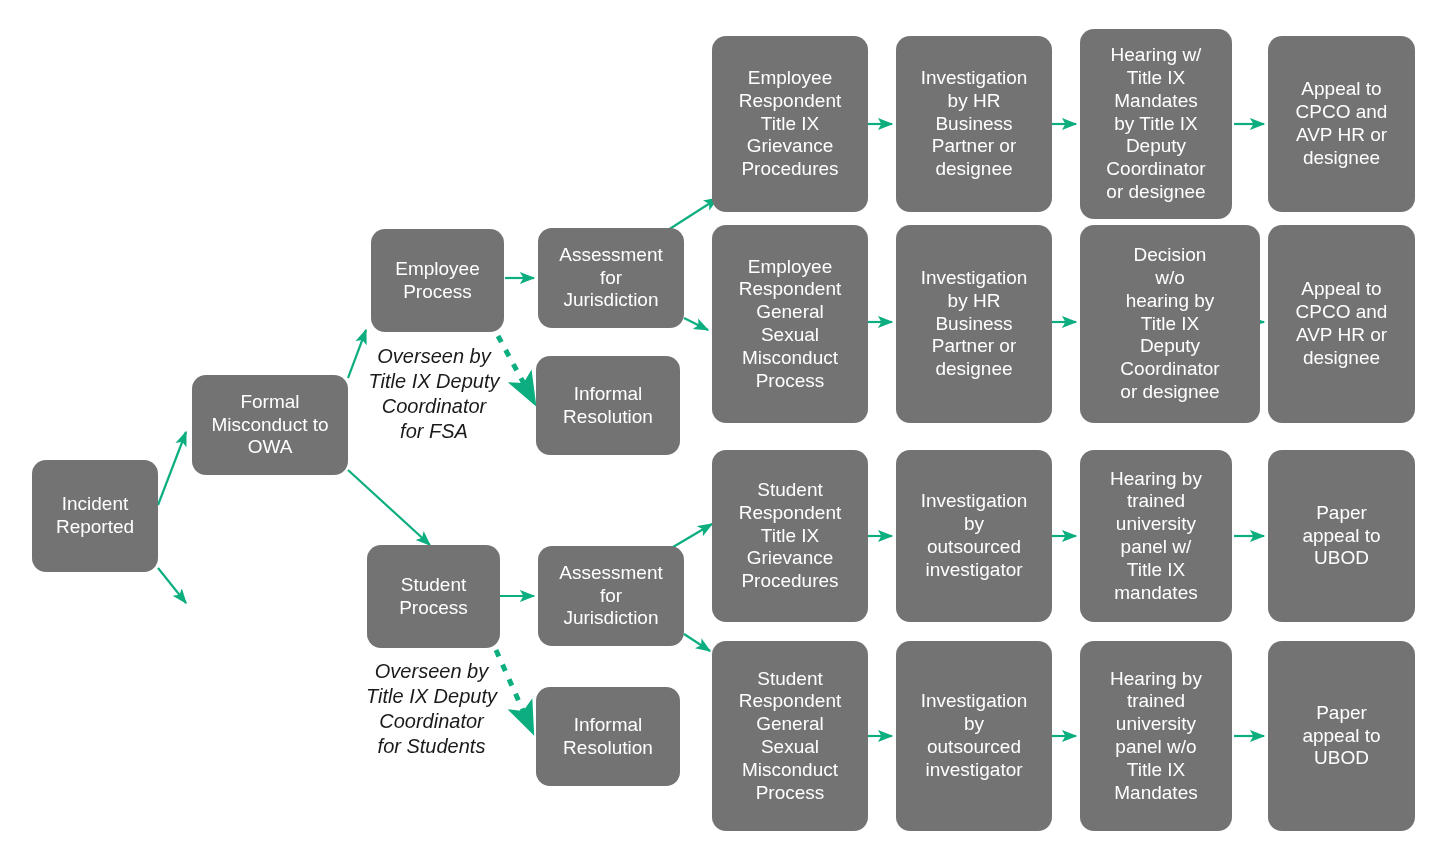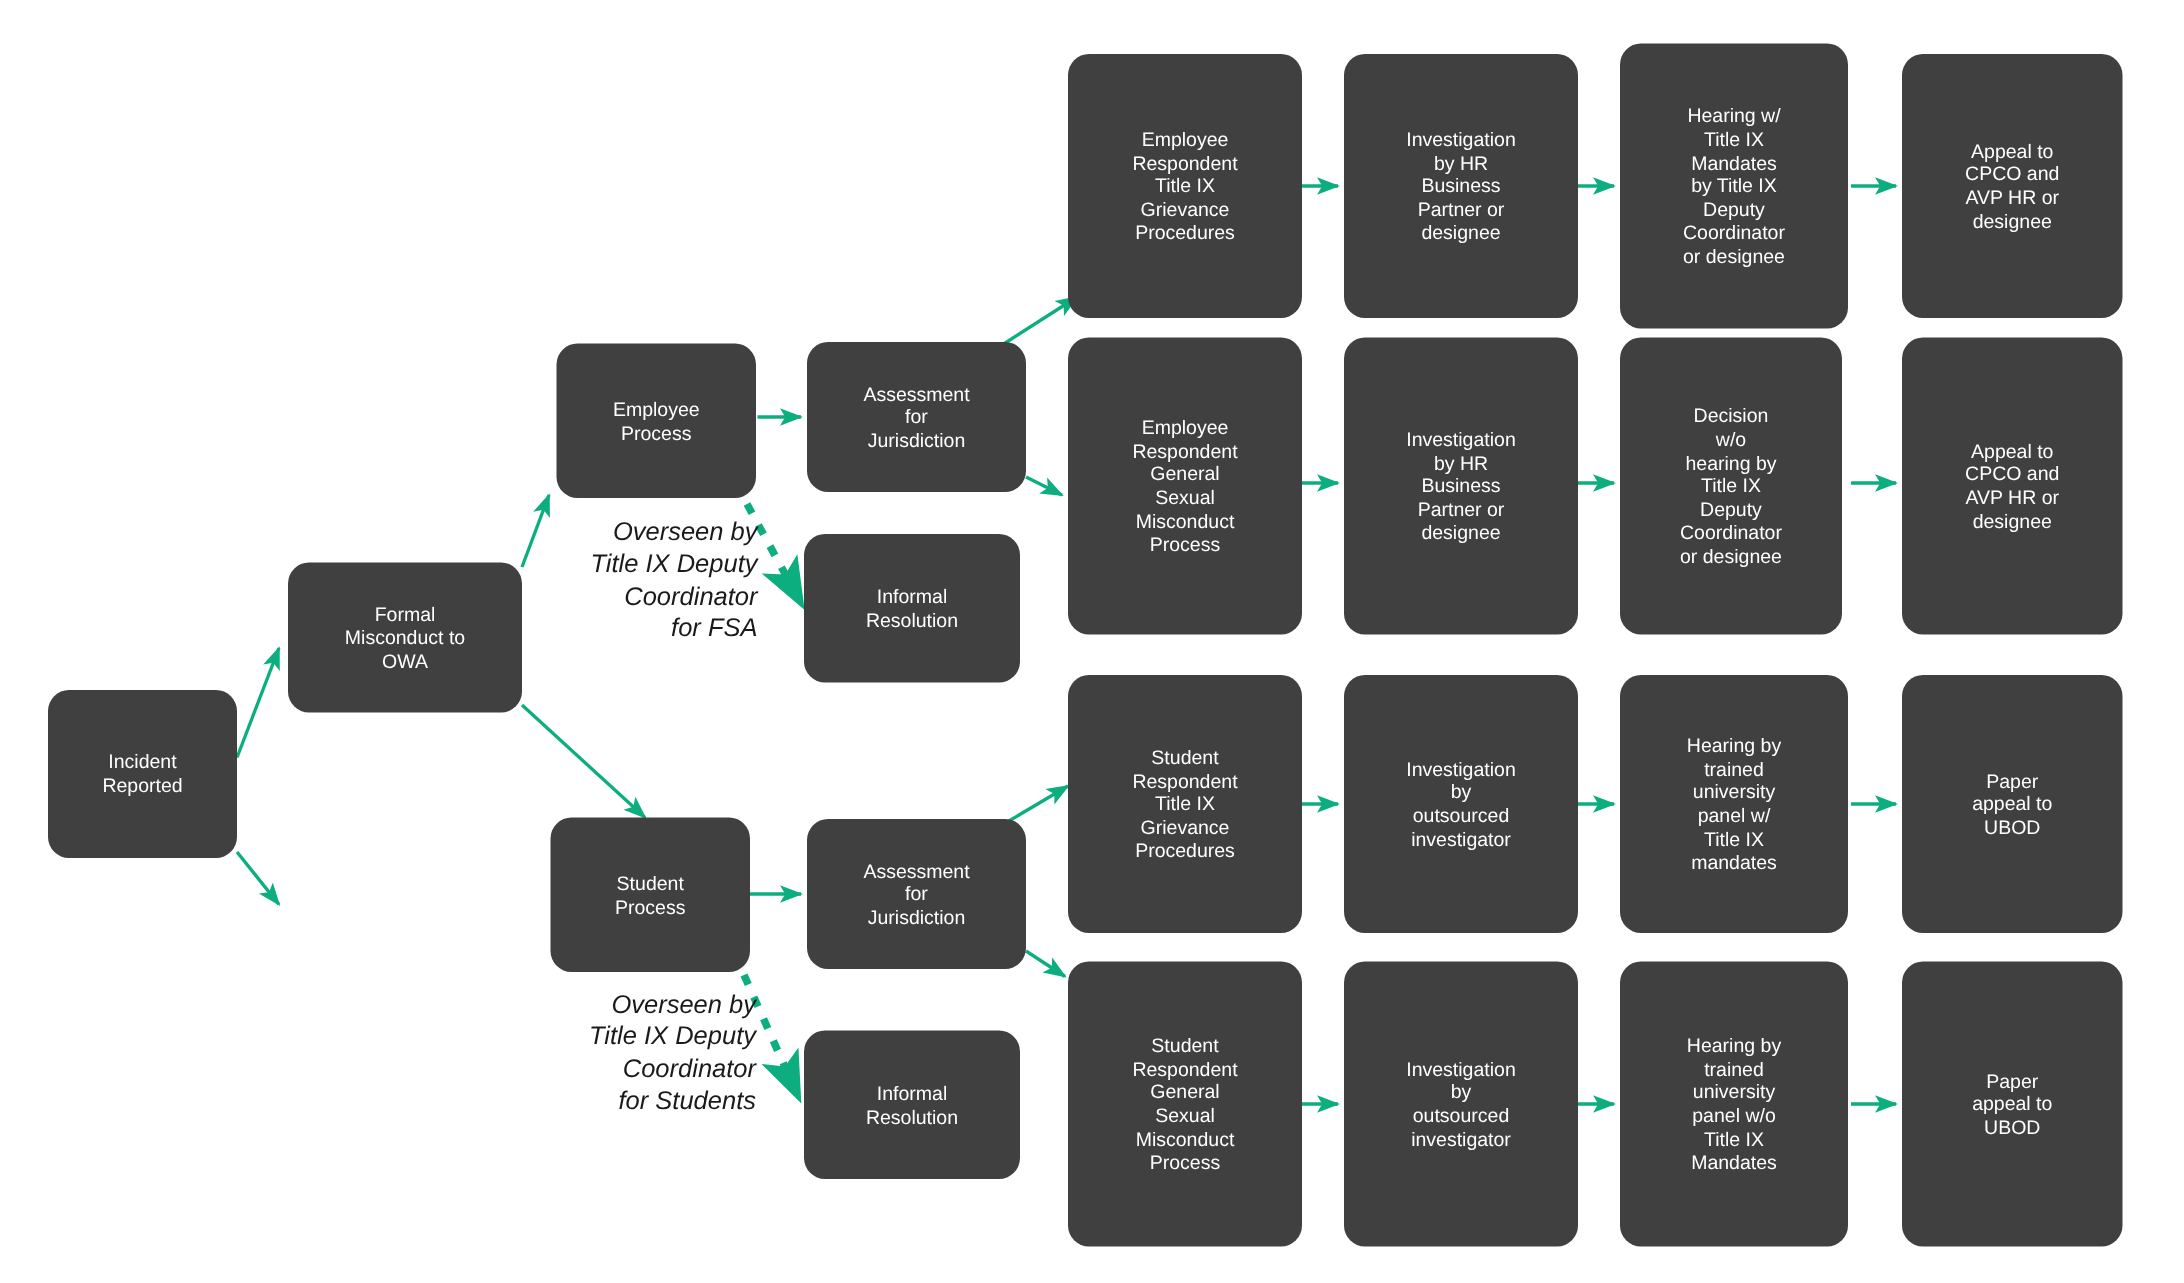--- a/index.html
+++ b/index.html
@@ -13,40 +13,40 @@
     overflow:hidden;
   }
   svg#connectors{
     position:absolute;
     left:0;top:0;
     width:1456px;height:855px;
     pointer-events:none;
   }
   .node{
     position:absolute;
-    background:#404040;
+    background:#737373;
     border-radius:14px;
     color:#ffffff;
     display:flex;
     align-items:center;
     justify-content:center;
     text-align:center;
     line-height:1.2;
-    font-size:13px;
+    font-size:19px;
     padding:4px 8px;
     box-sizing:border-box;
     white-space:pre-line;
   }
   .caption{
     position:absolute;
     color:#1a1a1a;
     font-style:italic;
-    font-size:17px;
+    font-size:20px;
     line-height:1.25;
-    text-align:right;
+    text-align:center;
     white-space:pre-line;
     font-family:"Liberation Sans","DejaVu Sans",sans-serif;
   }
 </style>
 </head>
 <body>
 
 <div id="canvas">
 
   <svg id="connectors" viewBox="0 0 1456 855" xmlns="http://www.w3.org/2000/svg">
@@ -186,21 +186,21 @@
 investigator</div>
 
   <div class="node" style="left:1080px; top:29px; width:152px; height:190px;">Hearing w/
 Title IX
 Mandates
 by Title IX
 Deputy
 Coordinator
 or designee</div>
 
-  <div class="node" style="left:1080px; top:225px; width:148px; height:198px;">Decision
+  <div class="node" style="left:1080px; top:225px; width:180px; height:198px;">Decision
 w/o
 hearing by
 Title IX
 Deputy
 Coordinator
 or designee</div>
 
   <div class="node" style="left:1080px; top:450px; width:152px; height:172px;">Hearing by
 trained
 university

